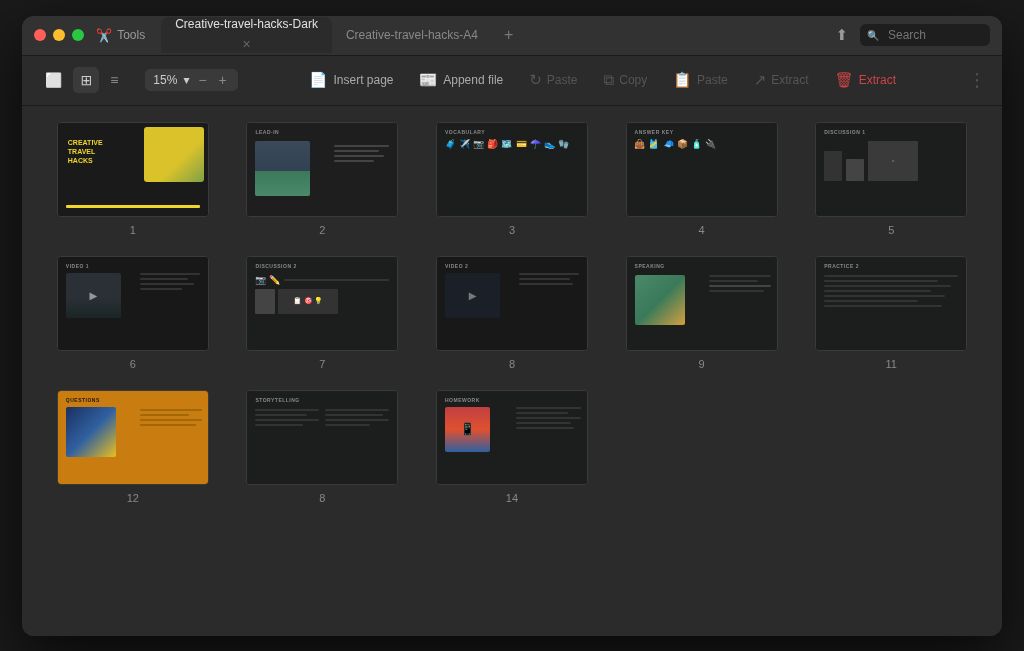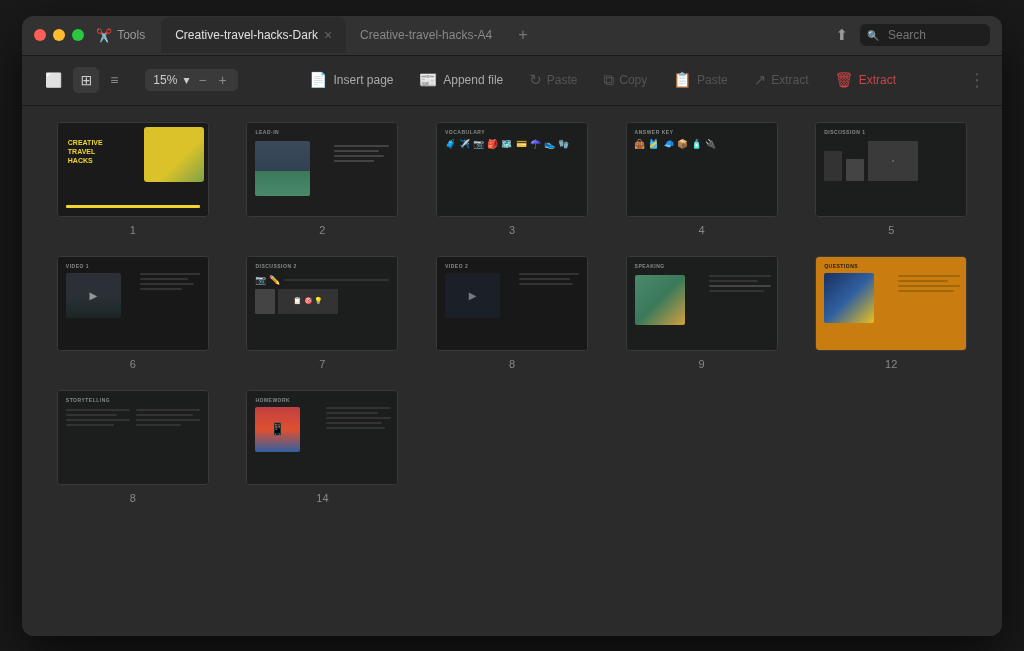--- a/index.html
+++ b/index.html
@@ -66,20 +66,21 @@
       color: #888;
       cursor: pointer;
       border-radius: 8px 8px 0 0;
       position: relative;
       gap: 6px;
       white-space: nowrap;
     }
     .tab.active {
       background: #2b2b2b;
       color: #e0e0e0;
+      flex-direction: column;
     }
     .tab-close {
       font-size: 14px;
       color: #666;
       line-height: 1;
     }
     .tab-add {
       margin-left: 6px;
       color: #777;
       font-size: 16px;
@@ -554,20 +555,37 @@
               <div style="background:#333;height:2px;border-radius:1px;margin-bottom:3px;width:80%;"></div>
               <div style="background:#444;height:2px;border-radius:1px;margin-bottom:3px;"></div>
               <div style="background:#333;height:2px;border-radius:1px;width:90%;"></div>
             </div>
           </div>
         </div>
         <span class="slide-number">9</span>
       </div>
 
 
+      <div class="slide-item">
+        <div class="slide-thumb">
+          <div class="slide-inner slide-generic" style="background:#1c1e1e;">
+            <div class="slide-label">PRACTICE 2</div>
+            <div style="position:absolute;top:18px;left:8px;right:8px;">
+              <div style="background:#333;height:2px;border-radius:1px;margin-bottom:3px;width:100%;"></div>
+              <div style="background:#333;height:2px;border-radius:1px;margin-bottom:3px;width:85%;"></div>
+              <div style="background:#333;height:2px;border-radius:1px;margin-bottom:3px;width:95%;"></div>
+              <div style="background:#333;height:2px;border-radius:1px;margin-bottom:3px;width:80%;"></div>
+              <div style="background:#333;height:2px;border-radius:1px;margin-bottom:3px;width:90%;"></div>
+              <div style="background:#333;height:2px;border-radius:1px;margin-bottom:3px;width:70%;"></div>
+              <div style="background:#333;height:2px;border-radius:1px;width:88%;"></div>
+            </div>
+          </div>
+        </div>
+        <span class="slide-number">11</span>
+      </div>
 
       <div class="slide-item">
         <div class="slide-thumb">
           <div class="slide-inner slide-generic" style="background:#c97c10;">
             <div class="slide-label" style="color:#1a1a1a;">QUESTIONS</div>
             <div style="position:absolute;left:8px;top:16px;width:50px;height:50px;background:#1a1a1a;border-radius:2px;overflow:hidden;">
               <div style="width:100%;height:100%;background:linear-gradient(135deg,#1a3060,#3060a0,#e8c020);"></div>
             </div>
             <div style="position:absolute;right:6px;top:18px;width:62px;">
               <div style="background:#a06808;height:2px;border-radius:1px;margin-bottom:3px;"></div>

